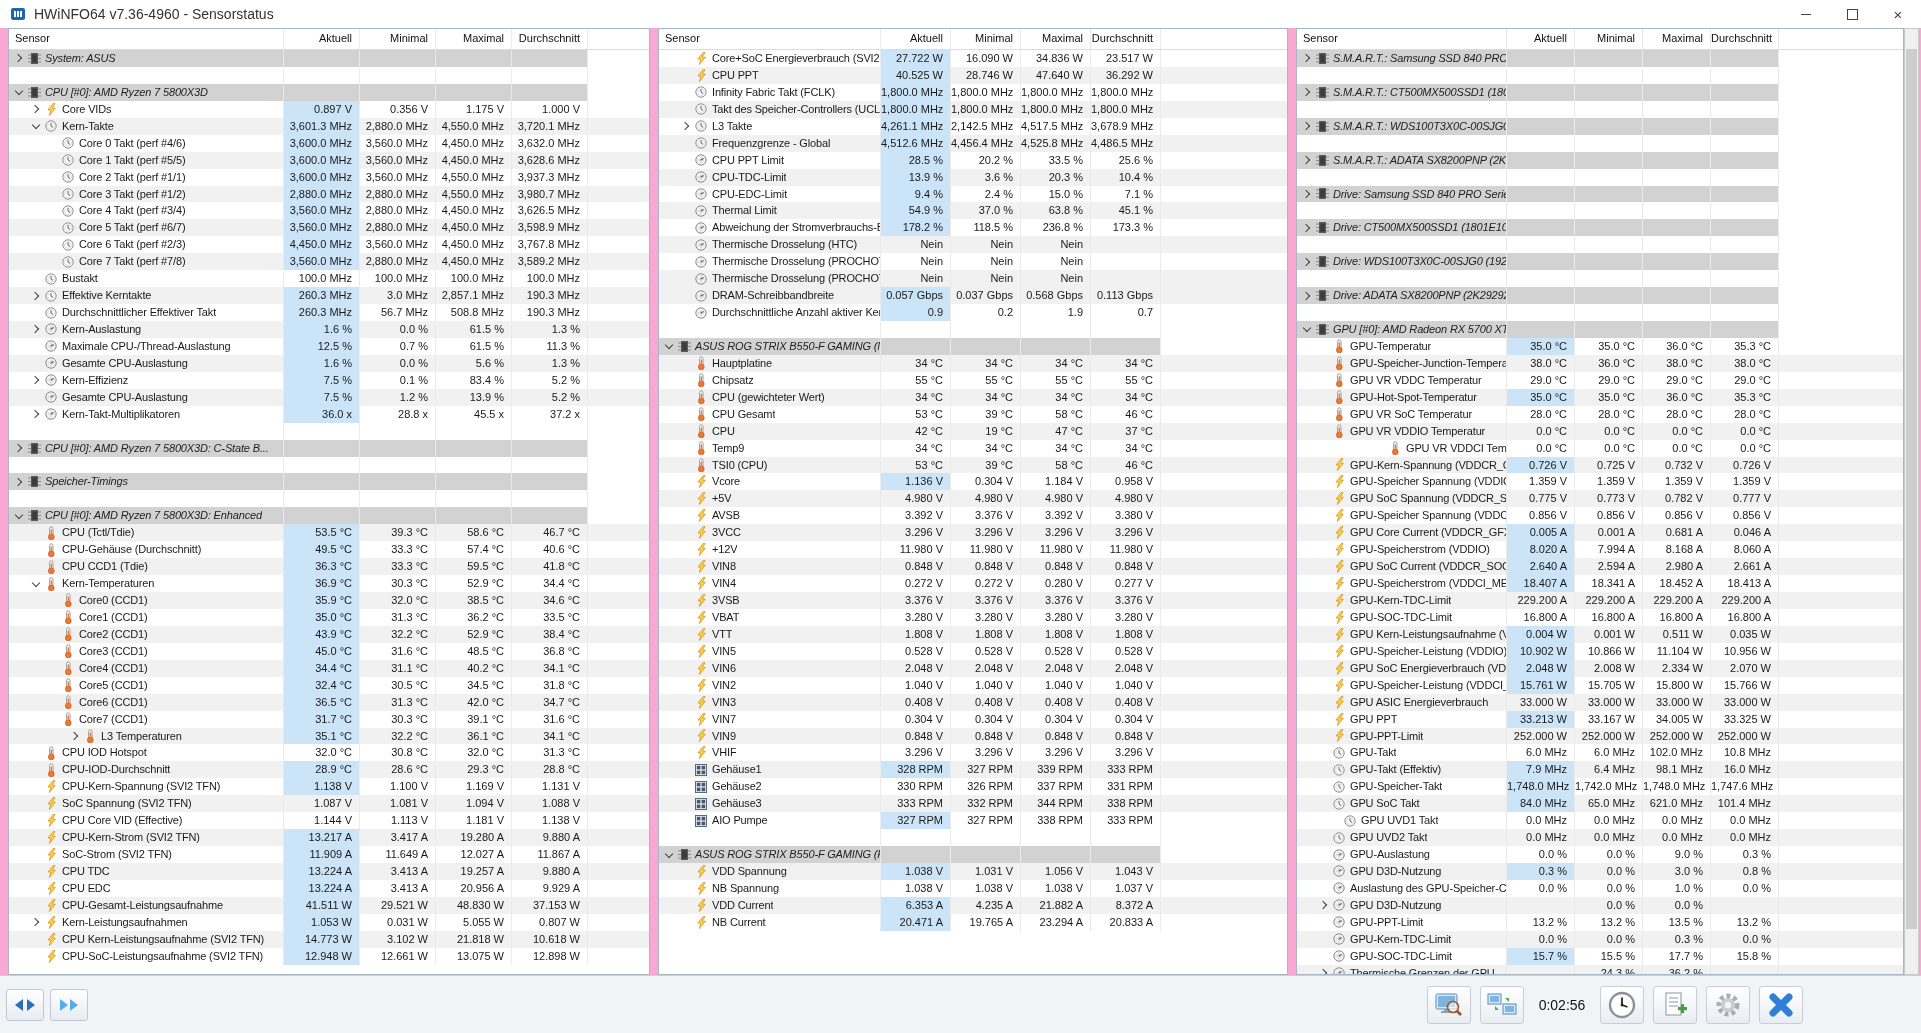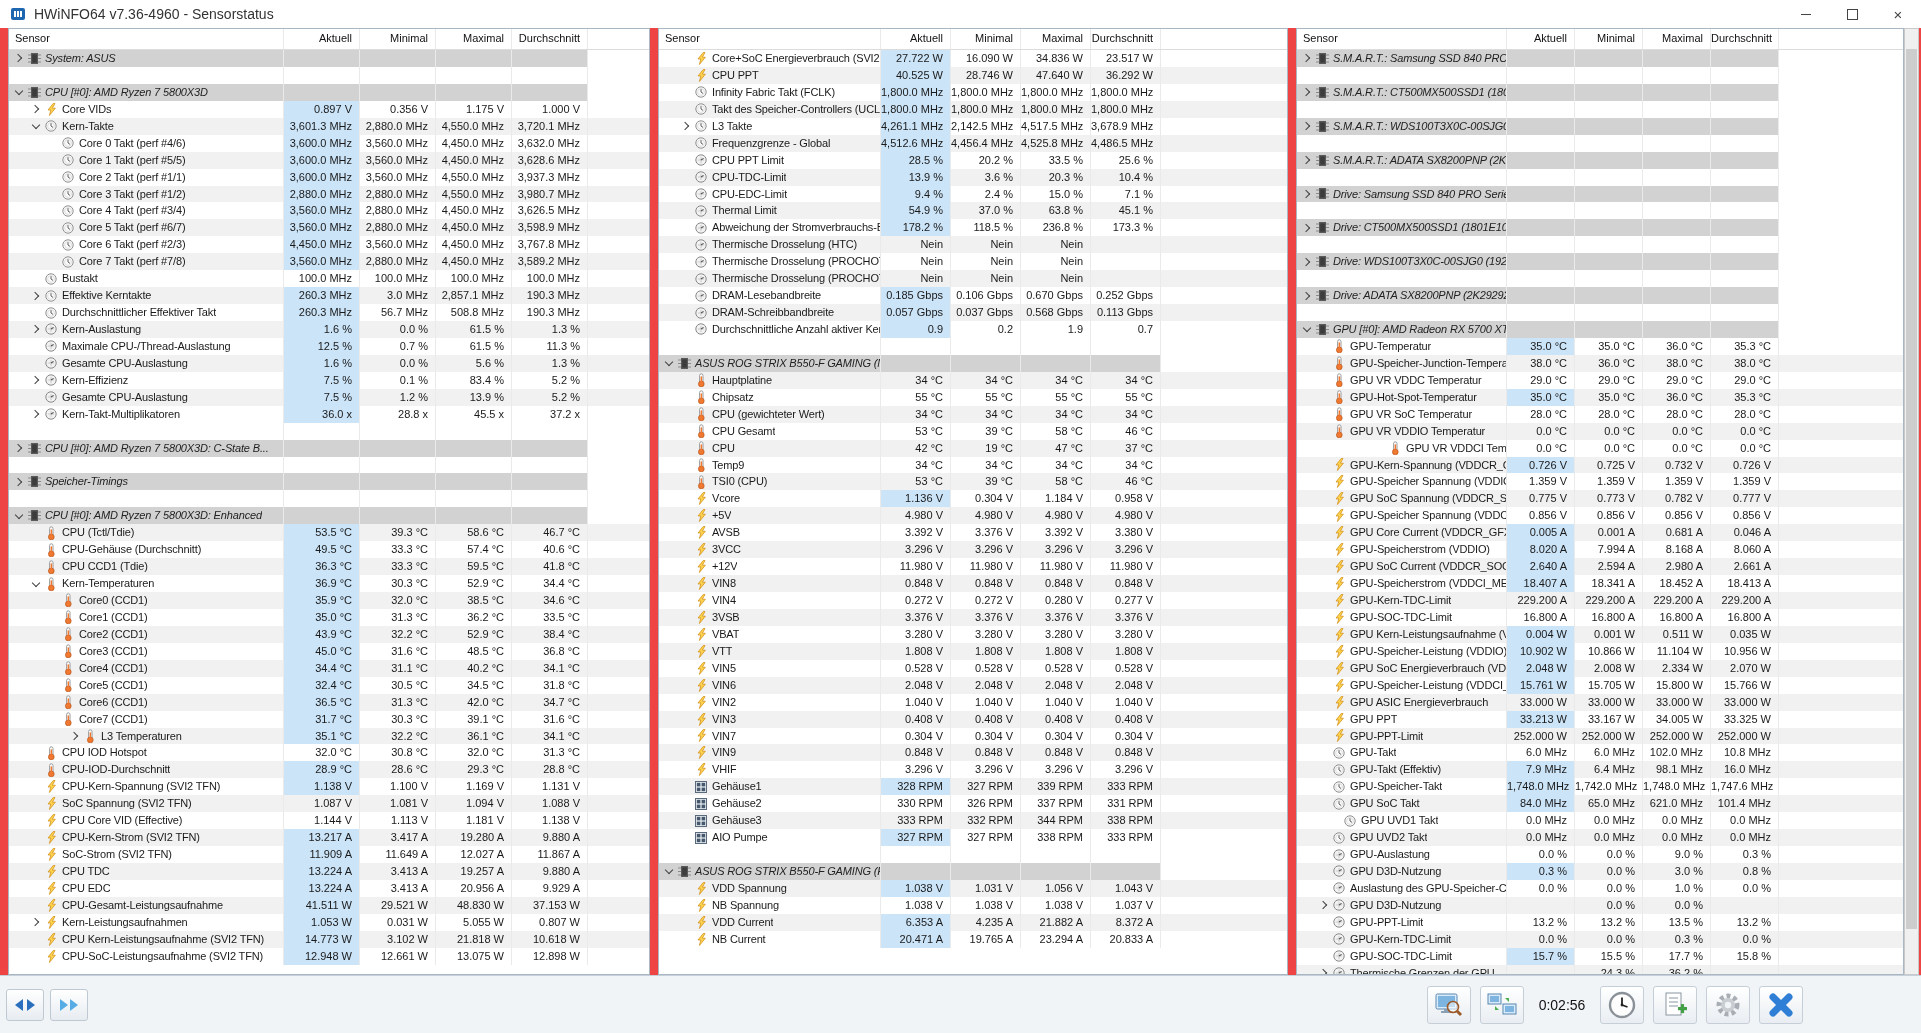--- a/index.html
+++ b/index.html
@@ -12,21 +12,21 @@
   .titlebar{position:absolute;top:0;left:0;right:0;height:28px;background:#ffffff;
     display:flex;align-items:center;border-bottom:1px solid #e4eaf0;}
   .app-icon{width:16px;height:16px;margin:0 8px 0 10px;flex:none;}
   .title{font-size:14px;color:#333;}
   .wbtns{margin-left:auto;display:flex;height:100%;}
   .wbtn{width:46px;height:100%;display:flex;align-items:center;justify-content:center;color:#444;}
   .glyph-min{width:10px;border-top:1px solid #444;height:0;}
   .glyph-max{width:9px;height:9px;border:1px solid #444;}
   .glyph-close{font-size:15px;line-height:1;color:#444;}
   
-  .client{position:absolute;top:28px;left:0;right:0;bottom:0;background:#ef4444;}
+  .client{position:absolute;top:28px;left:0;right:0;bottom:0;background:#f9a8d4;}
   .panel{position:absolute;top:0;height:947px;background:#fff;border:1px solid #a9b6c3;
     box-sizing:border-box;overflow:hidden;}
   #panel-0{left:8px;width:642px;}
   #panel-1{left:658px;width:630px;}
   #panel-2{left:1296px;width:608px;}
   .phead{display:flex;height:20px;line-height:19px;font-size:11px;color:#111;
     border-bottom:1px solid #dcdcdc;background:#fff;}
   .phead .hlabel{flex:1;padding-left:6px;}
   .phead .v{font-weight:normal;}
   .row{display:flex;height:16.95px;line-height:16.9px;font-size:11px;color:#1a1a1a;}
@@ -1322,38 +1322,20 @@
             </svg>
           </div>
           <div class="lbltx">Thermische Drosselung (PROCHOT EXT)</div>
         </div>
         <div class="c v">Nein</div>
         <div class="c v">Nein</div>
         <div class="c v">Nein</div>
         <div class="c v"></div>
         <div class="c sp"></div>
       </div>
-      <div class="row">
-        <div class="c label" style="padding-left: 20px;">
-          <div class="chev"></div>
-          <div class="icon">
-            <svg width="12" height="12" viewBox="0 0 12 12">
-              <circle cx="6" cy="6" r="5.2" fill="#f2f2f2" stroke="#8a8a8a"></circle>
-              <path d="M2.8 6 h6.4 M6 2.8 v6.4" stroke="#c0c0c0" stroke-width="0.8"></path>
-              <path d="M6 6 L8.6 4.4" stroke="#505050" stroke-width="1.1"></path>
-            </svg>
-          </div>
-          <div class="lbltx">DRAM-Lesebandbreite</div>
-        </div>
-        <div class="c v hl">0.185 Gbps</div>
-        <div class="c v">0.106 Gbps</div>
-        <div class="c v">0.670 Gbps</div>
-        <div class="c v">0.252 Gbps</div>
-        <div class="c sp"></div>
-      </div>
       <div class="row alt">
         <div class="c label" style="padding-left: 20px;">
           <div class="chev"></div>
           <div class="icon">
             <svg width="12" height="12" viewBox="0 0 12 12">
               <circle cx="6" cy="6" r="5.2" fill="#f2f2f2" stroke="#8a8a8a"></circle>
               <path d="M2.8 6 h6.4 M6 2.8 v6.4" stroke="#c0c0c0" stroke-width="0.8"></path>
               <path d="M6 6 L8.6 4.4" stroke="#505050" stroke-width="1.1"></path>
             </svg>
           </div>

